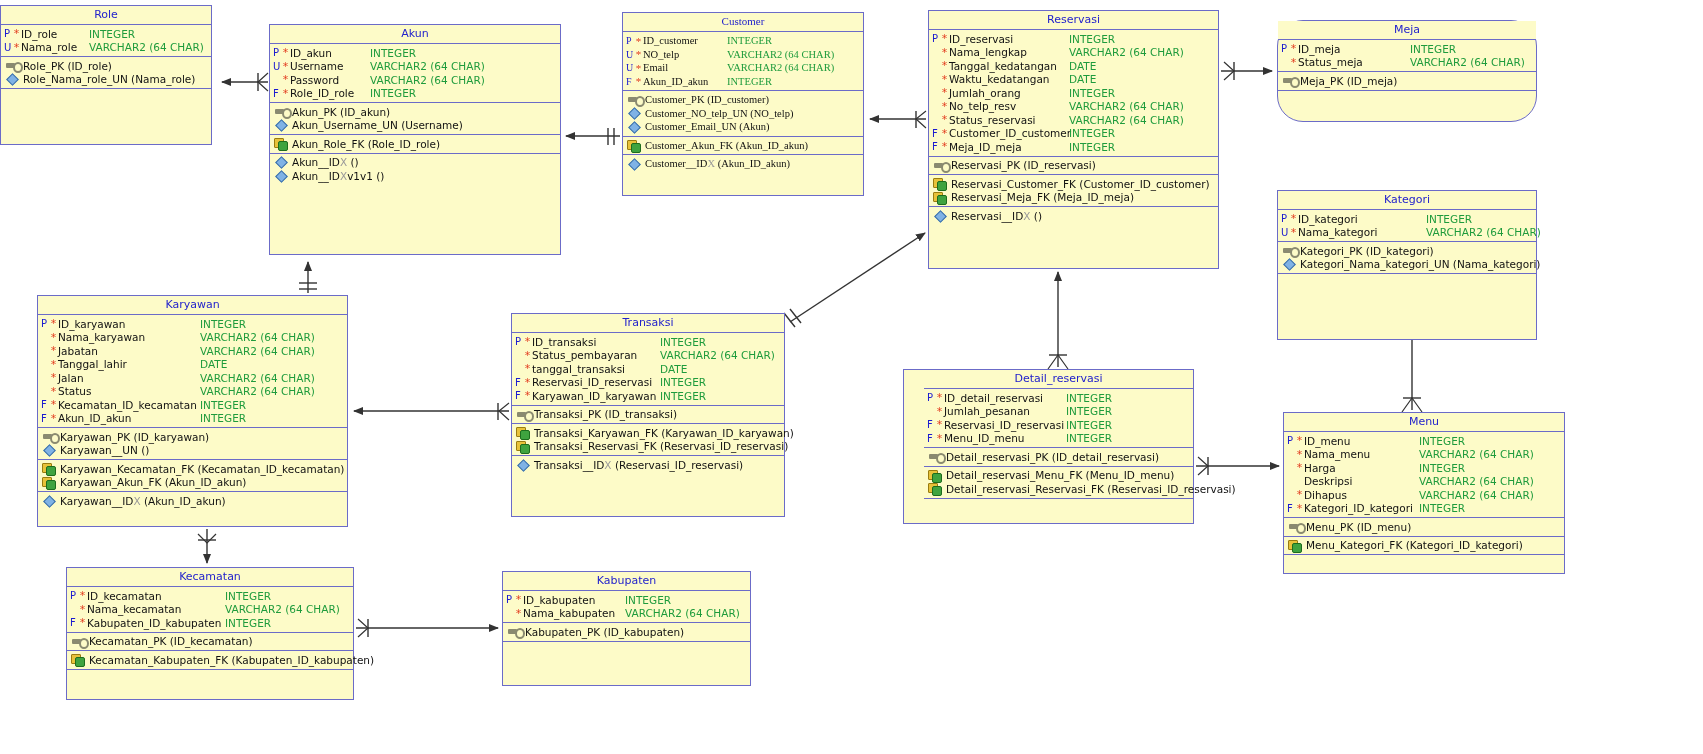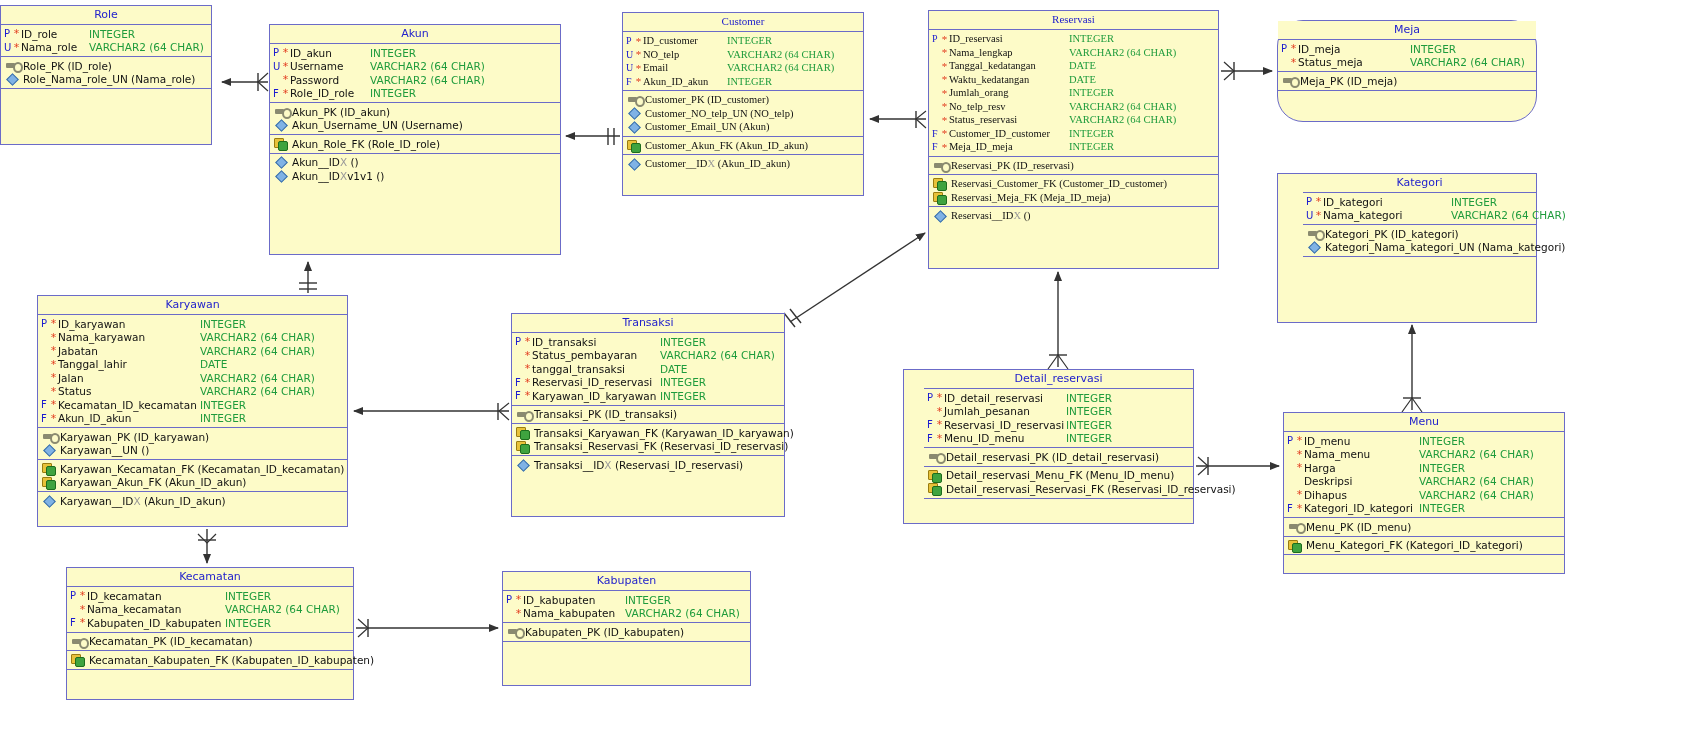--- a/index.html
+++ b/index.html
@@ -297,21 +297,21 @@
             <span class="lbl">Customer_Akun_FK (Akun_ID_akun)</span>
           </div>
         </div>
         <div class="section last">
           <div class="idx-row">
             <span class="ico ico-diamond"></span>
             <span class="lbl">Customer__ID<span class="x">X</span> (Akun_ID_akun)</span>
           </div>
         </div>
       </div>
-      <div class="entity" style="left: 928px; top: 10px; width: 291px; height: 259px; font-family: Liberation Serif, serif;">
+      <div class="entity" style="left: 928px; top: 10px; width: 291px; height: 259px;">
         <div class="ent-title">Reservasi</div>
         <div class="section">
           <div class="attr-row">
             <span class="k">P</span>
             <span class="star">*</span>
             <span class="aname">ID_reservasi</span>
             <span class="atype" style="left:140px">INTEGER</span>
           </div>
           <div class="attr-row">
             <span class="k"></span>
@@ -401,21 +401,21 @@
             <span class="atype" style="left:132px">VARCHAR2 (64 CHAR)</span>
           </div>
         </div>
         <div class="section">
           <div class="idx-row">
             <span class="ico ico-key"></span>
             <span class="lbl">Meja_PK (ID_meja)</span>
           </div>
         </div>
       </div>
-      <div class="entity" style="left: 1277px; top: 173px; width: 260px; height: 150px; padding-left: 25px;">
+      <div class="entity" style="left: 1277px; top: 190px; width: 260px; height: 150px;">
         <div class="ent-title">Kategori</div>
         <div class="section">
           <div class="attr-row">
             <span class="k">P</span>
             <span class="star">*</span>
             <span class="aname">ID_kategori</span>
             <span class="atype" style="left:148px">INTEGER</span>
           </div>
           <div class="attr-row">
             <span class="k">U</span>

